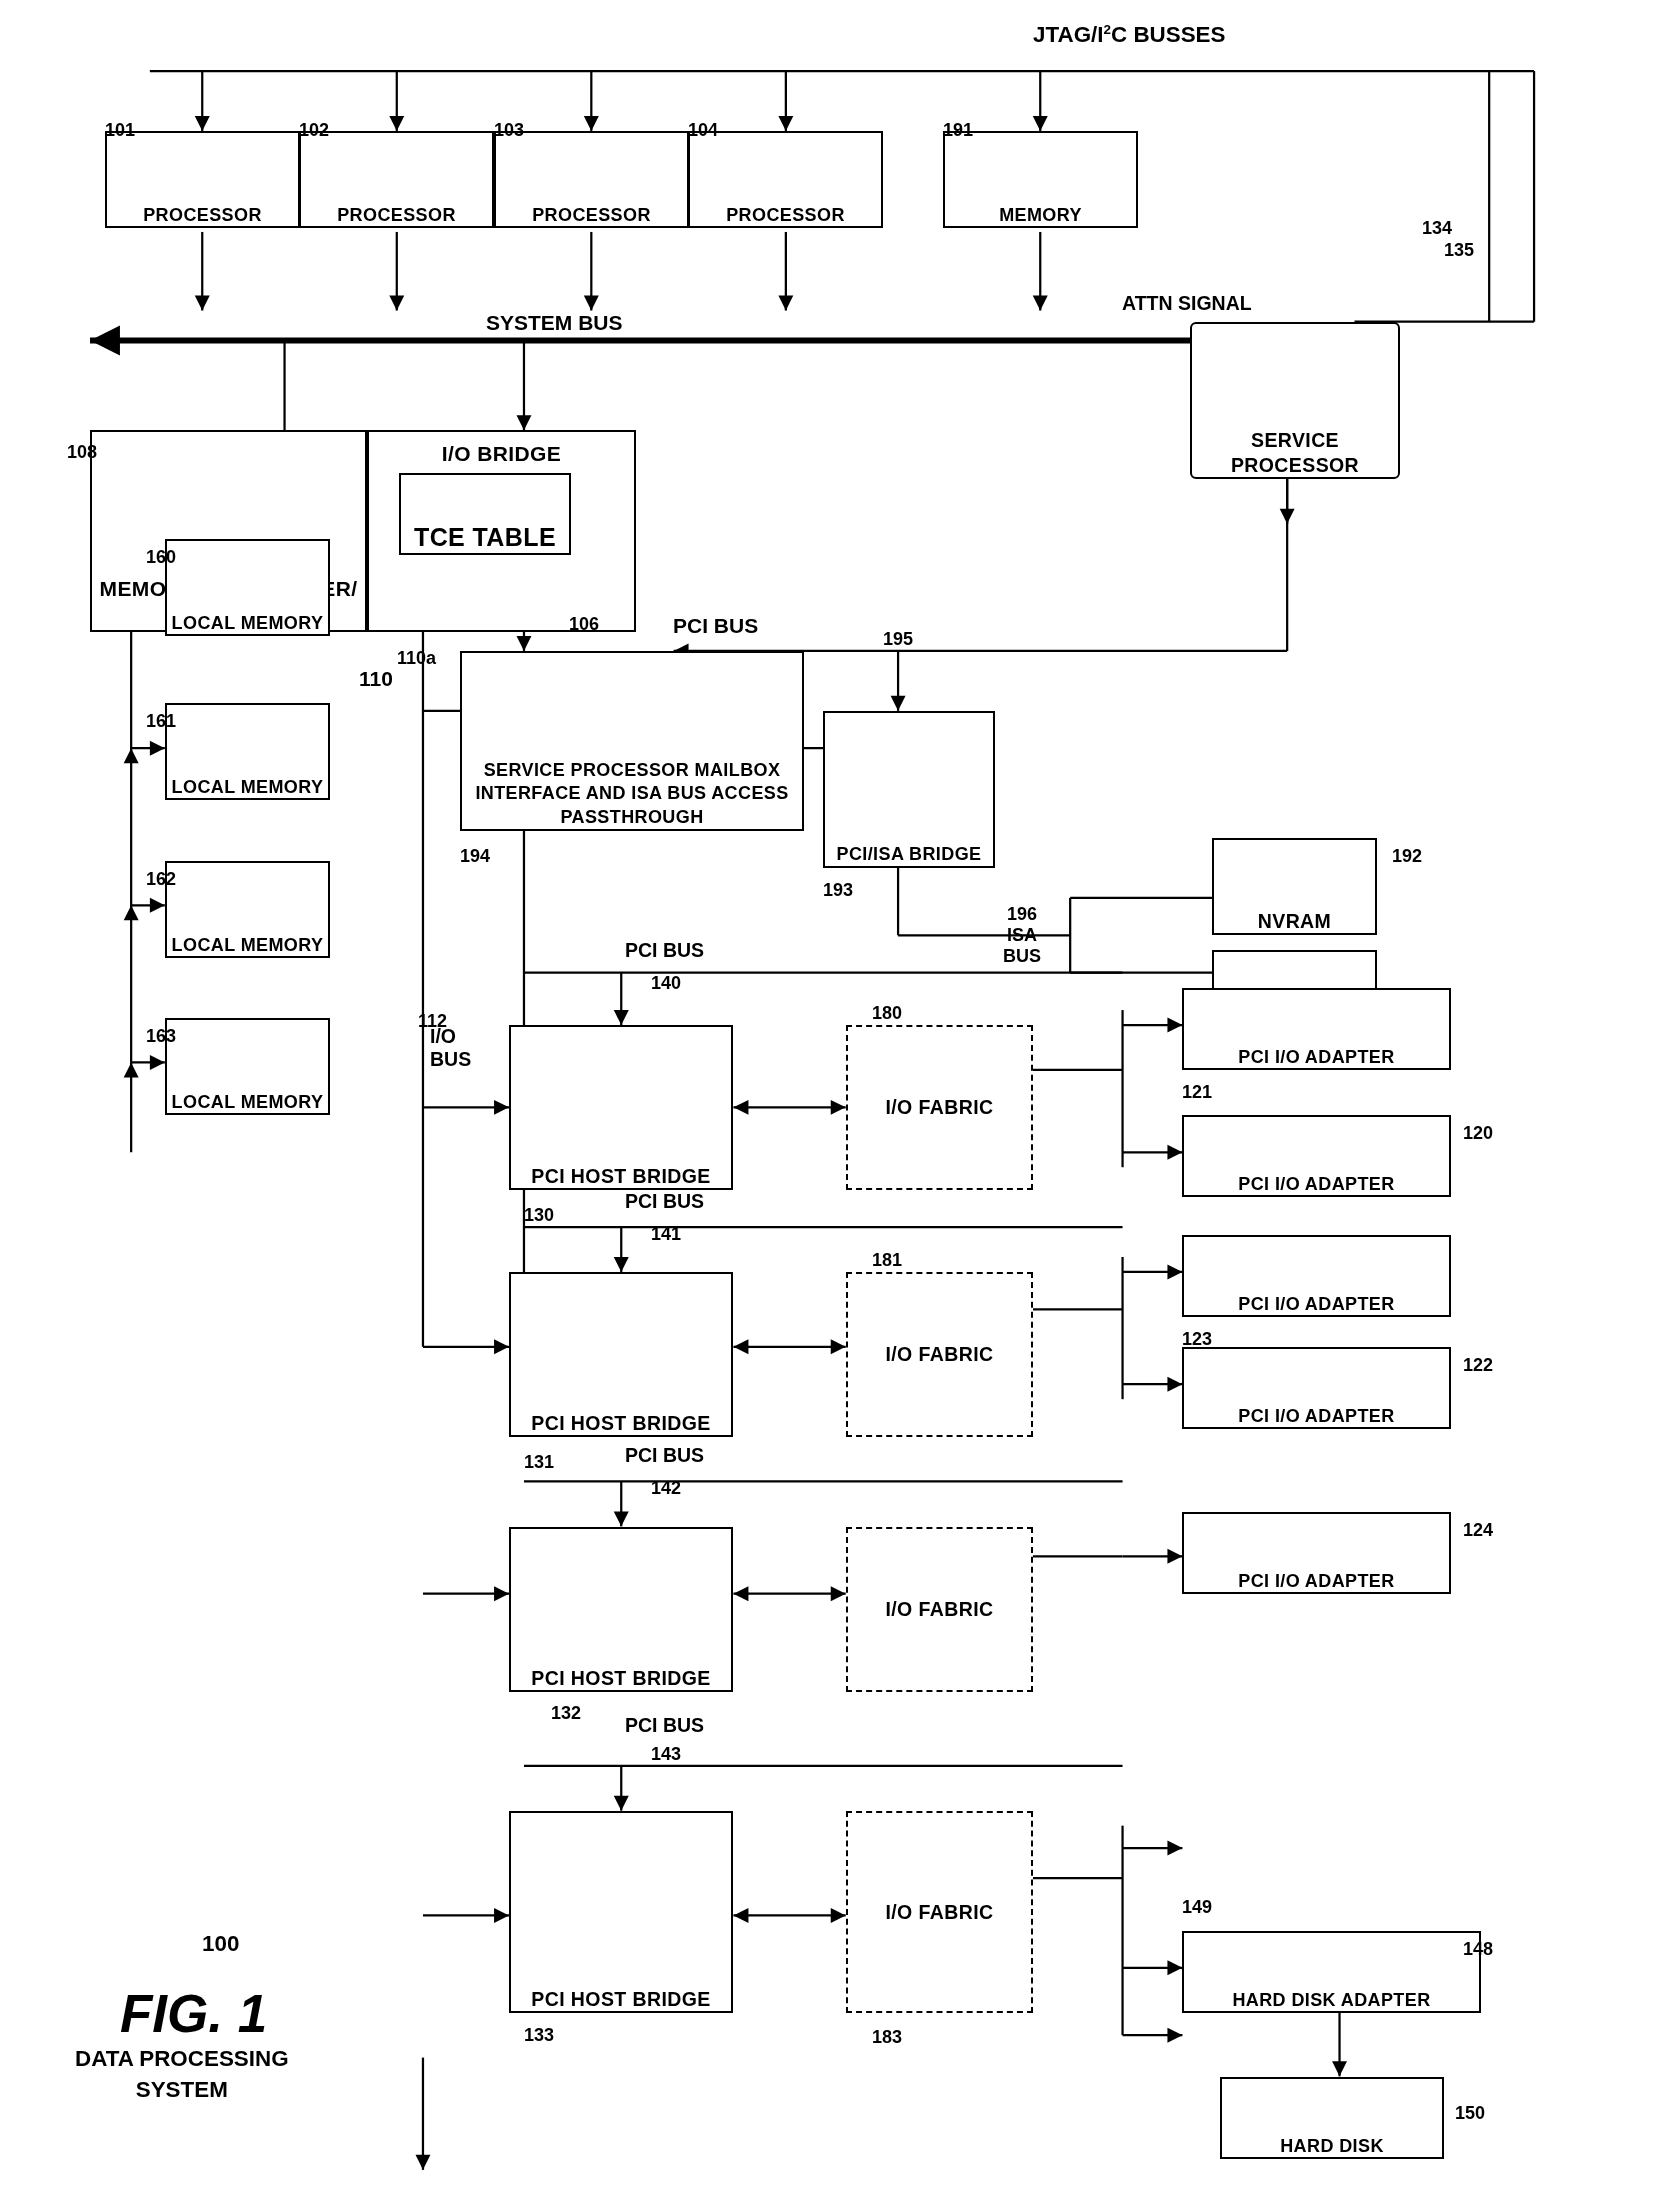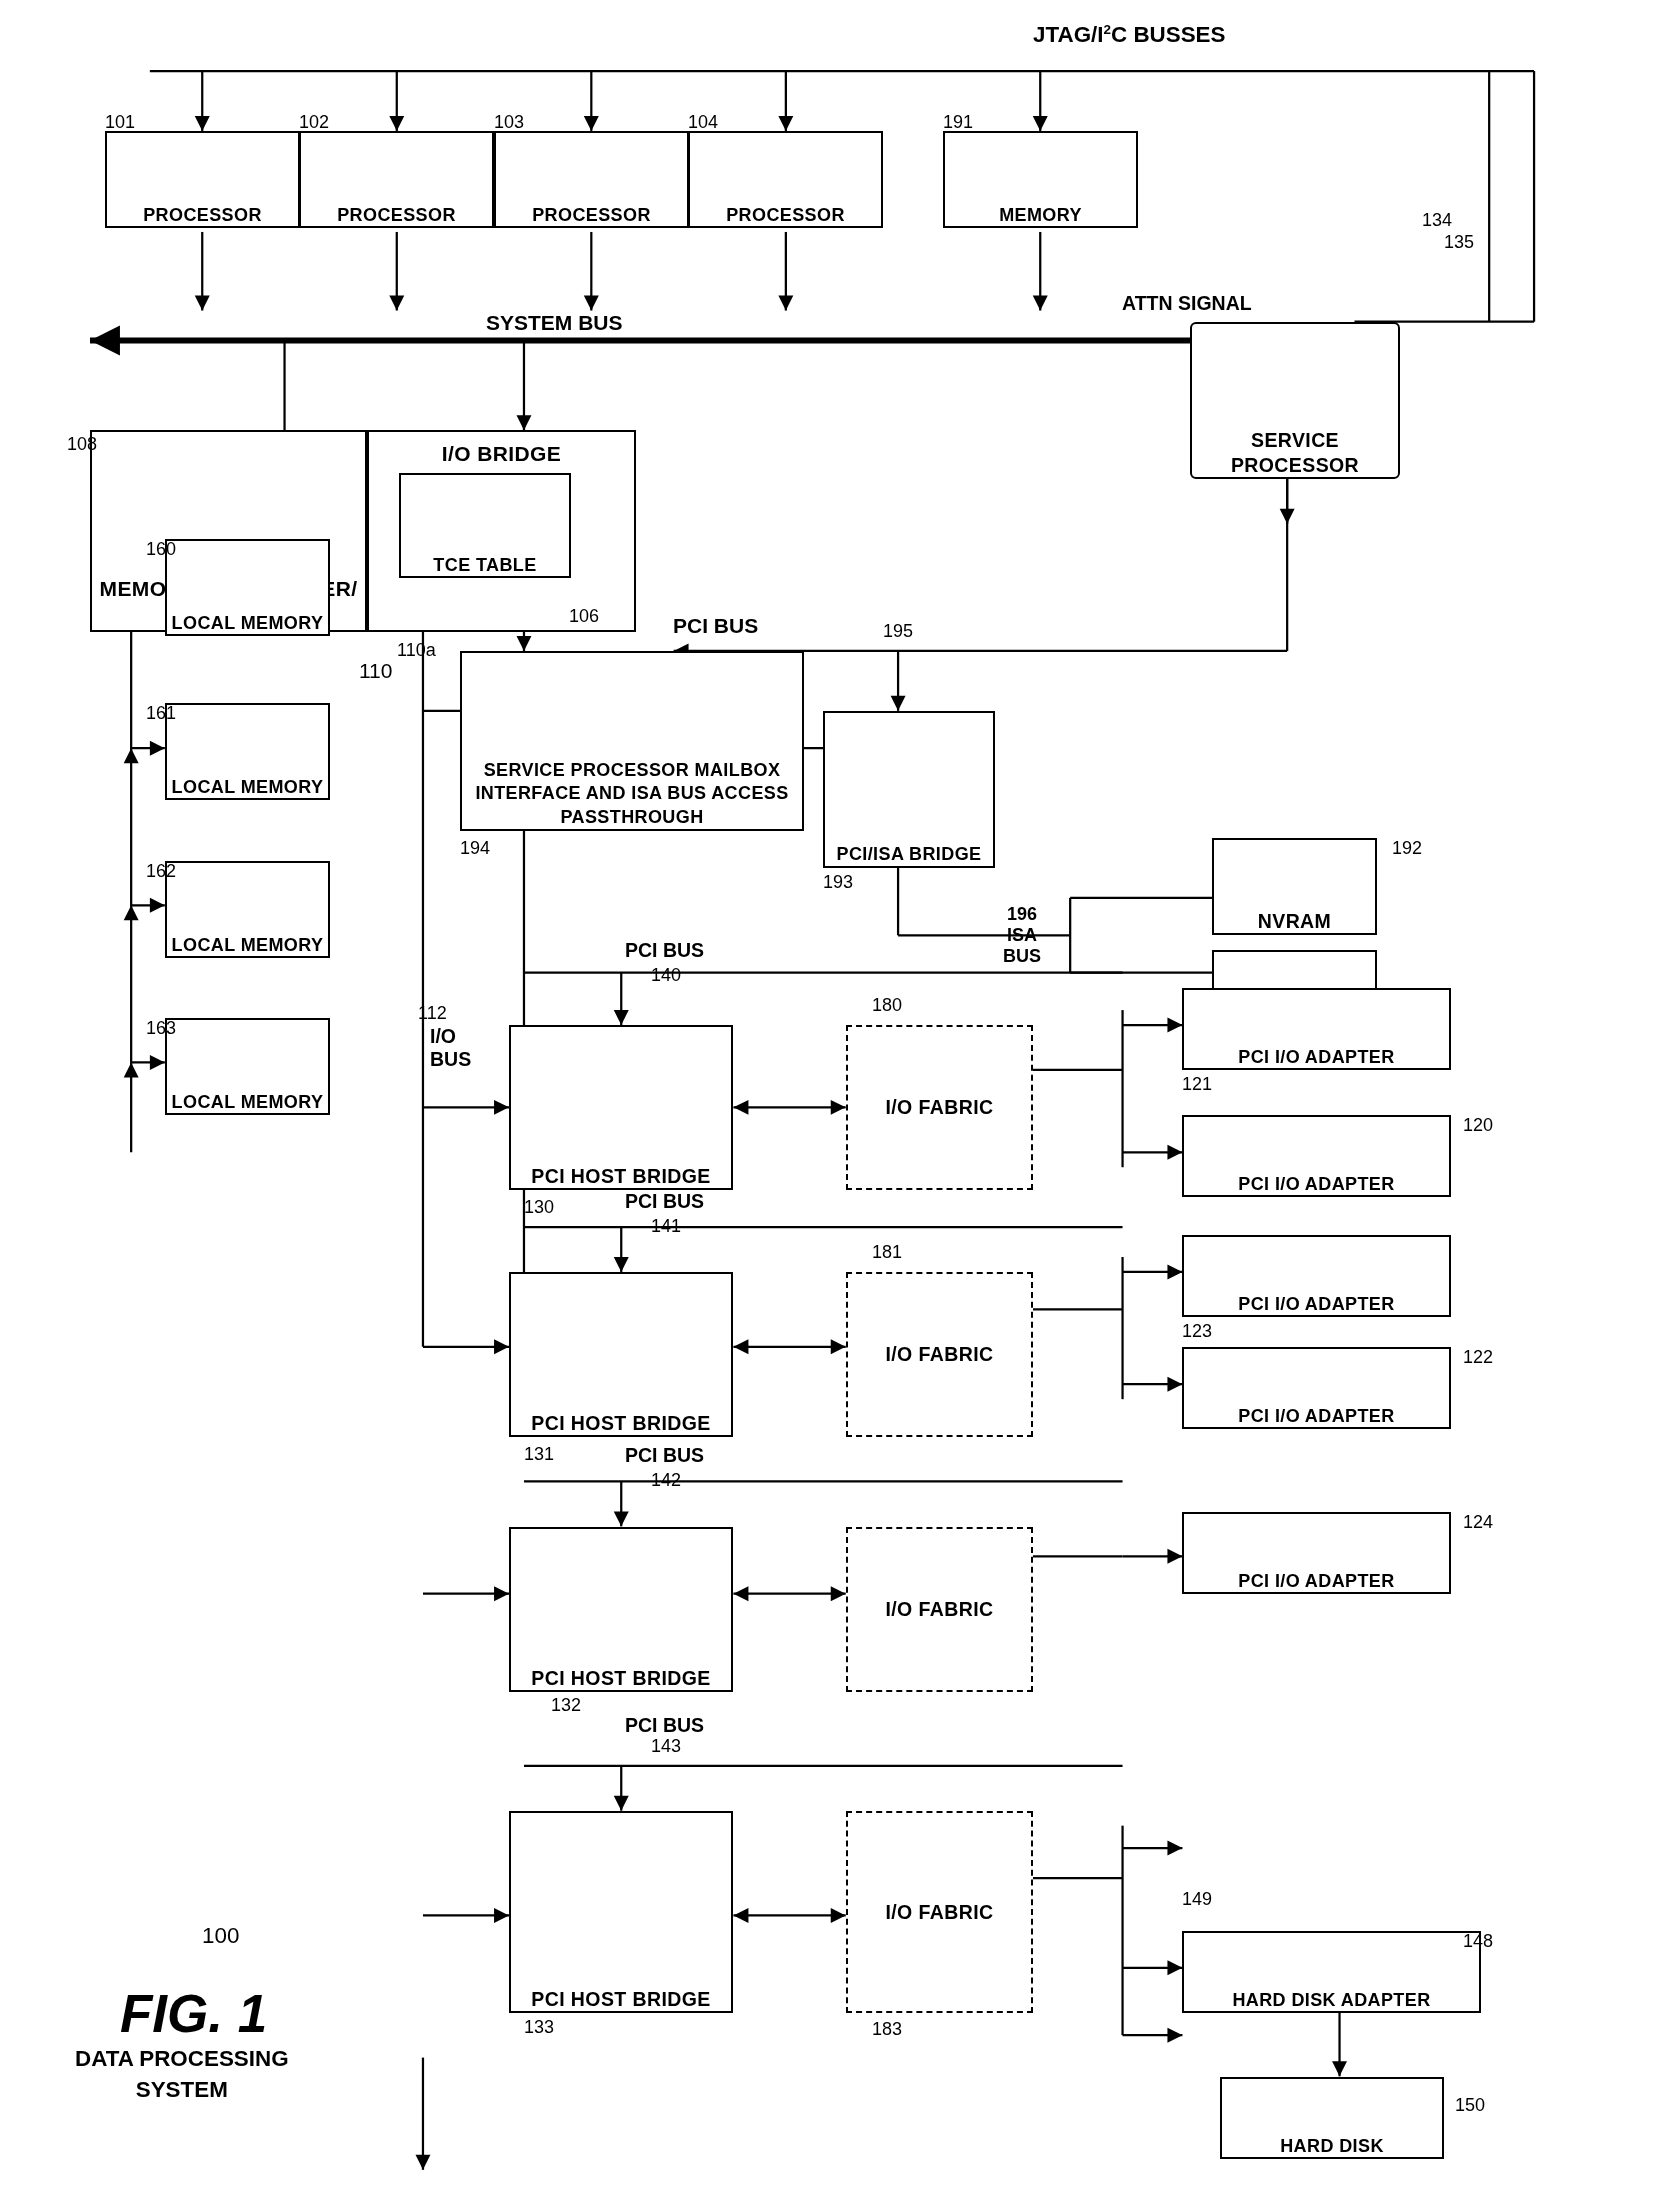--- a/index.html
+++ b/index.html
@@ -45,23 +45,24 @@
     .label {
       position: absolute;
       font-size: 19.5px;
       font-weight: bold;
       text-align: right;
       white-space: nowrap;
     }
     .label-sm {
       position: absolute;
       font-size: 18px;
-      font-weight: normal;
+      font-weight: bold;
       text-align: right;
       white-space: nowrap;
+      margin-top: 8px;
     }
     svg.lines {
       position: absolute;
       top: 0; left: 0;
       width: 1657px;
       height: 2205px;
       pointer-events: none;
     }
     .fig-label {
       position: absolute;
@@ -292,21 +293,21 @@
   <div class="box" style="left:90px; top:430px; width:277px; height:202px; font-size:21px; line-height:1.3;">
     <span>MEMORY
 CONTROLLER/
 CACHE</span>
   </div>
   <div class="label-sm" style="left:67px; top:434px;">108</div>
 
   <div class="box" style="left:367px; top:430px; width:269px; height:202px; font-size:21px;">
     <div style="position:absolute; top:9px; left:0; right:0; text-align:center; font-size:21px; font-weight:bold;">I/O BRIDGE</div>
 
-    <div class="box" style="position:absolute; top:41px; left:30px; width:172px; height:105px; font-size:18px;">
+    <div class="box" style="position:absolute; top:41px; left:30px; width:172px; height:82px; font-size:25px;">
       <span>TCE TABLE</span>
     </div>
   </div>
   <div class="label-sm" style="left:397px; top:640px;">110a</div>
   <div class="label-sm" style="left:359px; top:659px; font-size:21px;">110</div>
   <div class="label-sm" style="left:569px; top:606px;">106</div>
 
   <div class="box" style="left:460px; top:651px; width:344px; height:180px; font-size:18px; line-height:1.3;">
     <span>SERVICE PROCESSOR
 MAILBOX INTERFACE

